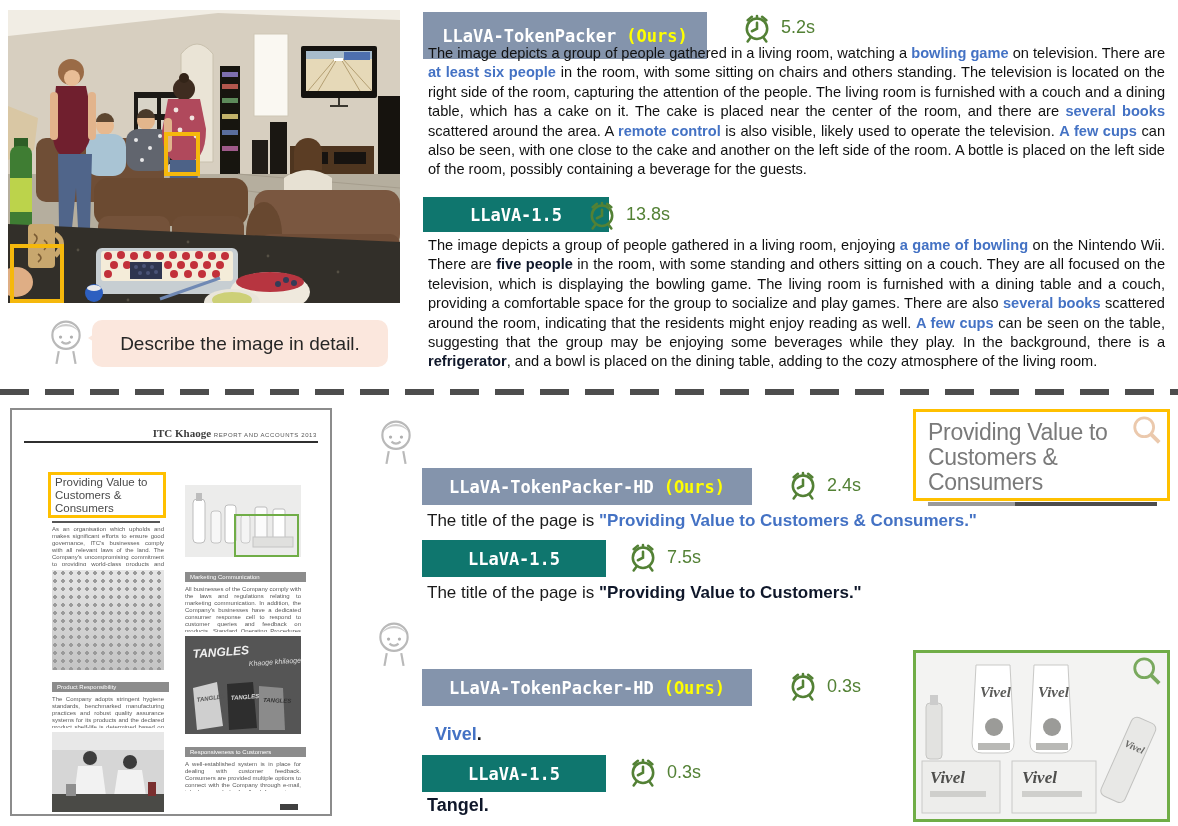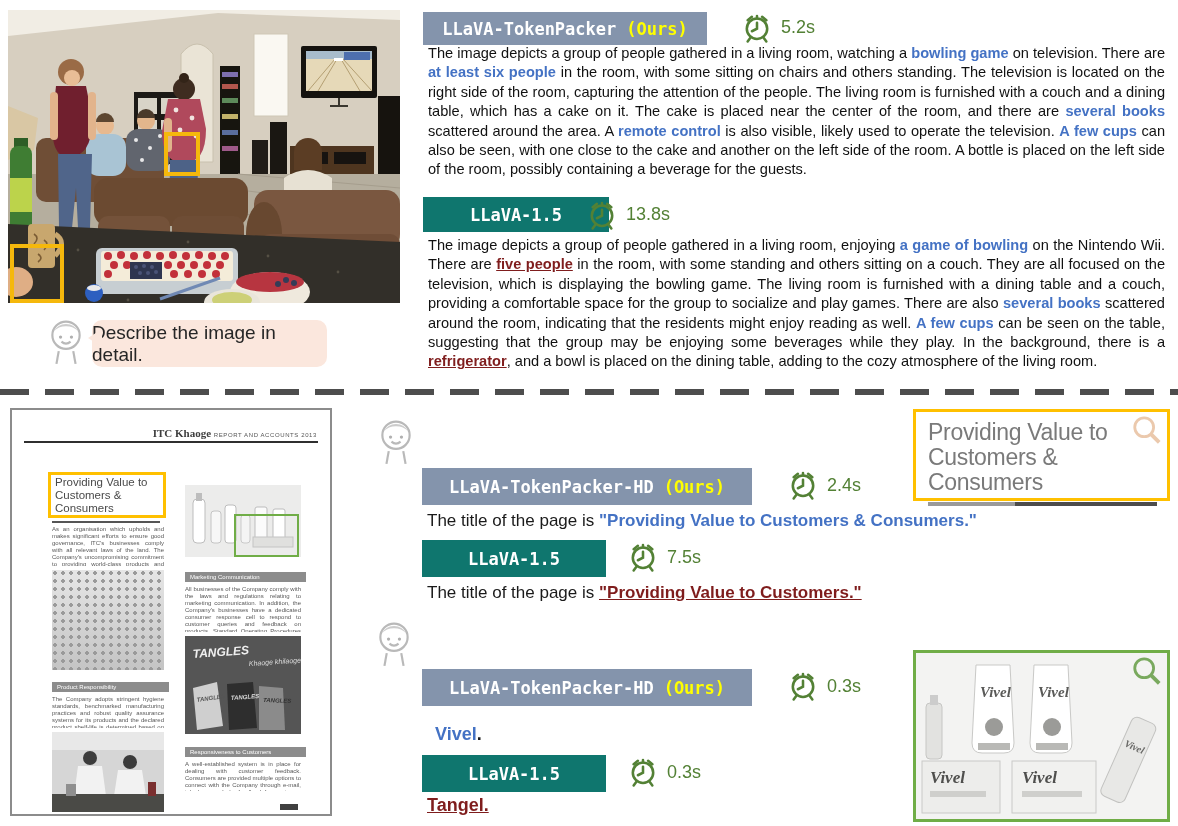--- a/index.html
+++ b/index.html
@@ -9,21 +9,21 @@
   
   .model-box{display:flex;align-items:center;justify-content:center;
              font-family:"DejaVu Sans Mono",monospace;font-weight:bold;font-size:17px;color:#ffffff;}
   .bluegray{background:#8494ac;}
   .gray{background:#0f766e;}
   .ours{color:#ffff00;margin-left:10px;}
   .time{color:#538135;font-weight:normal;font-size:18px;}
   
   .para{font-size:14.6px;line-height:19.4px;text-align:justify;color:#111111;}
   .seg-b{color:#4472c4;font-weight:700;}
-  .seg-r{color:#7f1d1d;font-weight:700;text-decoration:underline;}
+  .seg-r{color:#0f172a;font-weight:700;}
   .seg-pb{font-weight:700;}
   .answer{font-size:17px;}
   
   .bubble{background:#fbe7dd;border-radius:10px;display:flex;align-items:center;
           font-size:19px;color:#262626;position:absolute;}
   .bubble::before{content:"";position:absolute;left:-13px;top:9px;width:0;height:0;
           border:9px solid transparent;border-right:14px solid #fbe7dd;}
   
   .divider{height:6px;background:repeating-linear-gradient(90deg,#4d4d4d 0 29px,transparent 29px 45px);}
   
@@ -234,25 +234,25 @@
         <g fill="none" stroke="#b9b9b9" stroke-width="2.4">
           <circle cx="22" cy="21" r="15" fill="#ffffff"></circle>
           <path d="M8.5 17 a15 15 0 0 1 27 0 q-5 -6 -13.5 -6 q-8.5 0 -13.5 6" fill="#cccccc" stroke="none"></path>
           <circle cx="16" cy="23" r="1.8" fill="#b0b0b0" stroke="none"></circle>
           <circle cx="28" cy="23" r="1.8" fill="#b0b0b0" stroke="none"></circle>
           <path d="M17 28 q5 4.5 10 0"></path>
           <path d="M14 38.5 l-2.5 14"></path>
           <path d="M30 38.5 l2.5 14"></path>
         </g>
       </svg></span>
-  <div class="bubble" style="left:92px;top:320px;width:235px;height:47px;justify-content:center">
+  <div class="bubble" style="left:92px;top:320px;width:296px;height:47px;justify-content:center">
     <span>Describe the image in detail.</span>
   </div>
 
-  <div class="abs model-box bluegray" style="left:423px;top:12px;width:284px;height:33px">
+  <div class="abs model-box bluegray" style="left:423px;top:12px;width:284px;height:47px">
     <span>LLaVA-TokenPacker</span>
     <span class="ours">(Ours)</span>
   </div>
   <span class="abs icon-slot" style="left:740px;top:10px"><svg viewBox="0 0 40 40" width="34" height="34">
         <g fill="none" stroke="#538135" stroke-width="3" stroke-linecap="round">
           <circle cx="20" cy="22" r="12"></circle>
           <path d="M20 15 v7 l-6 3"></path>
           <path d="M20 7 v3"></path>
           <path d="M9 12 l5 -4"></path>
           <path d="M31 12 l-5 -4"></path>

